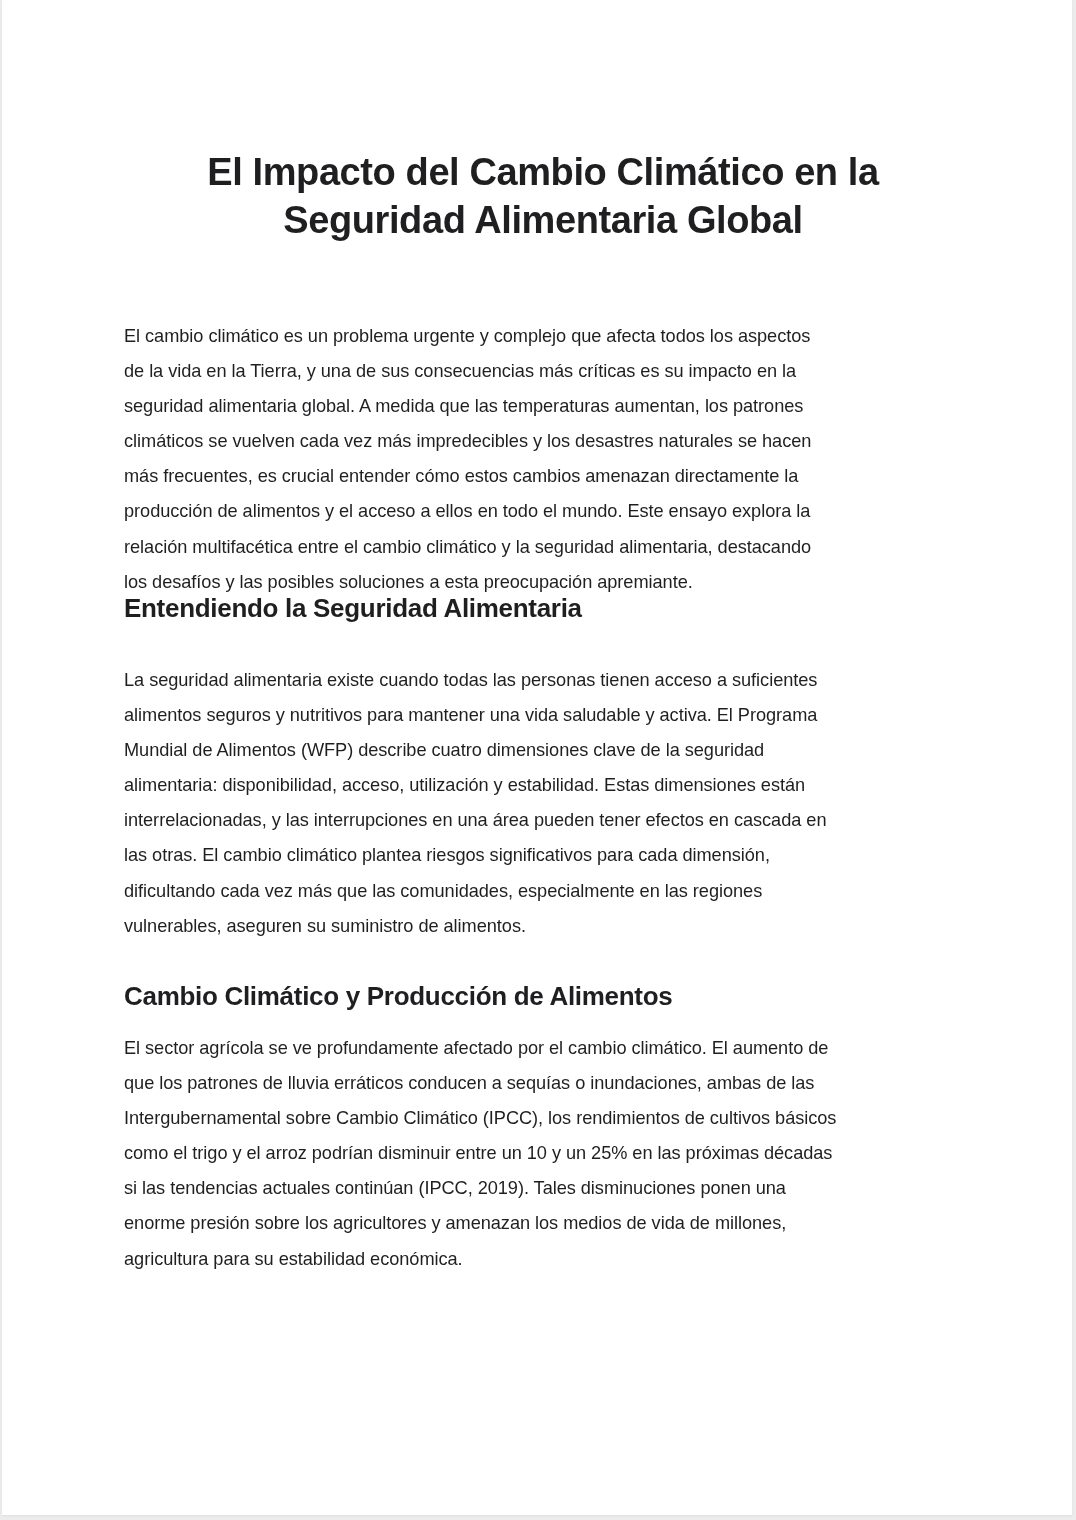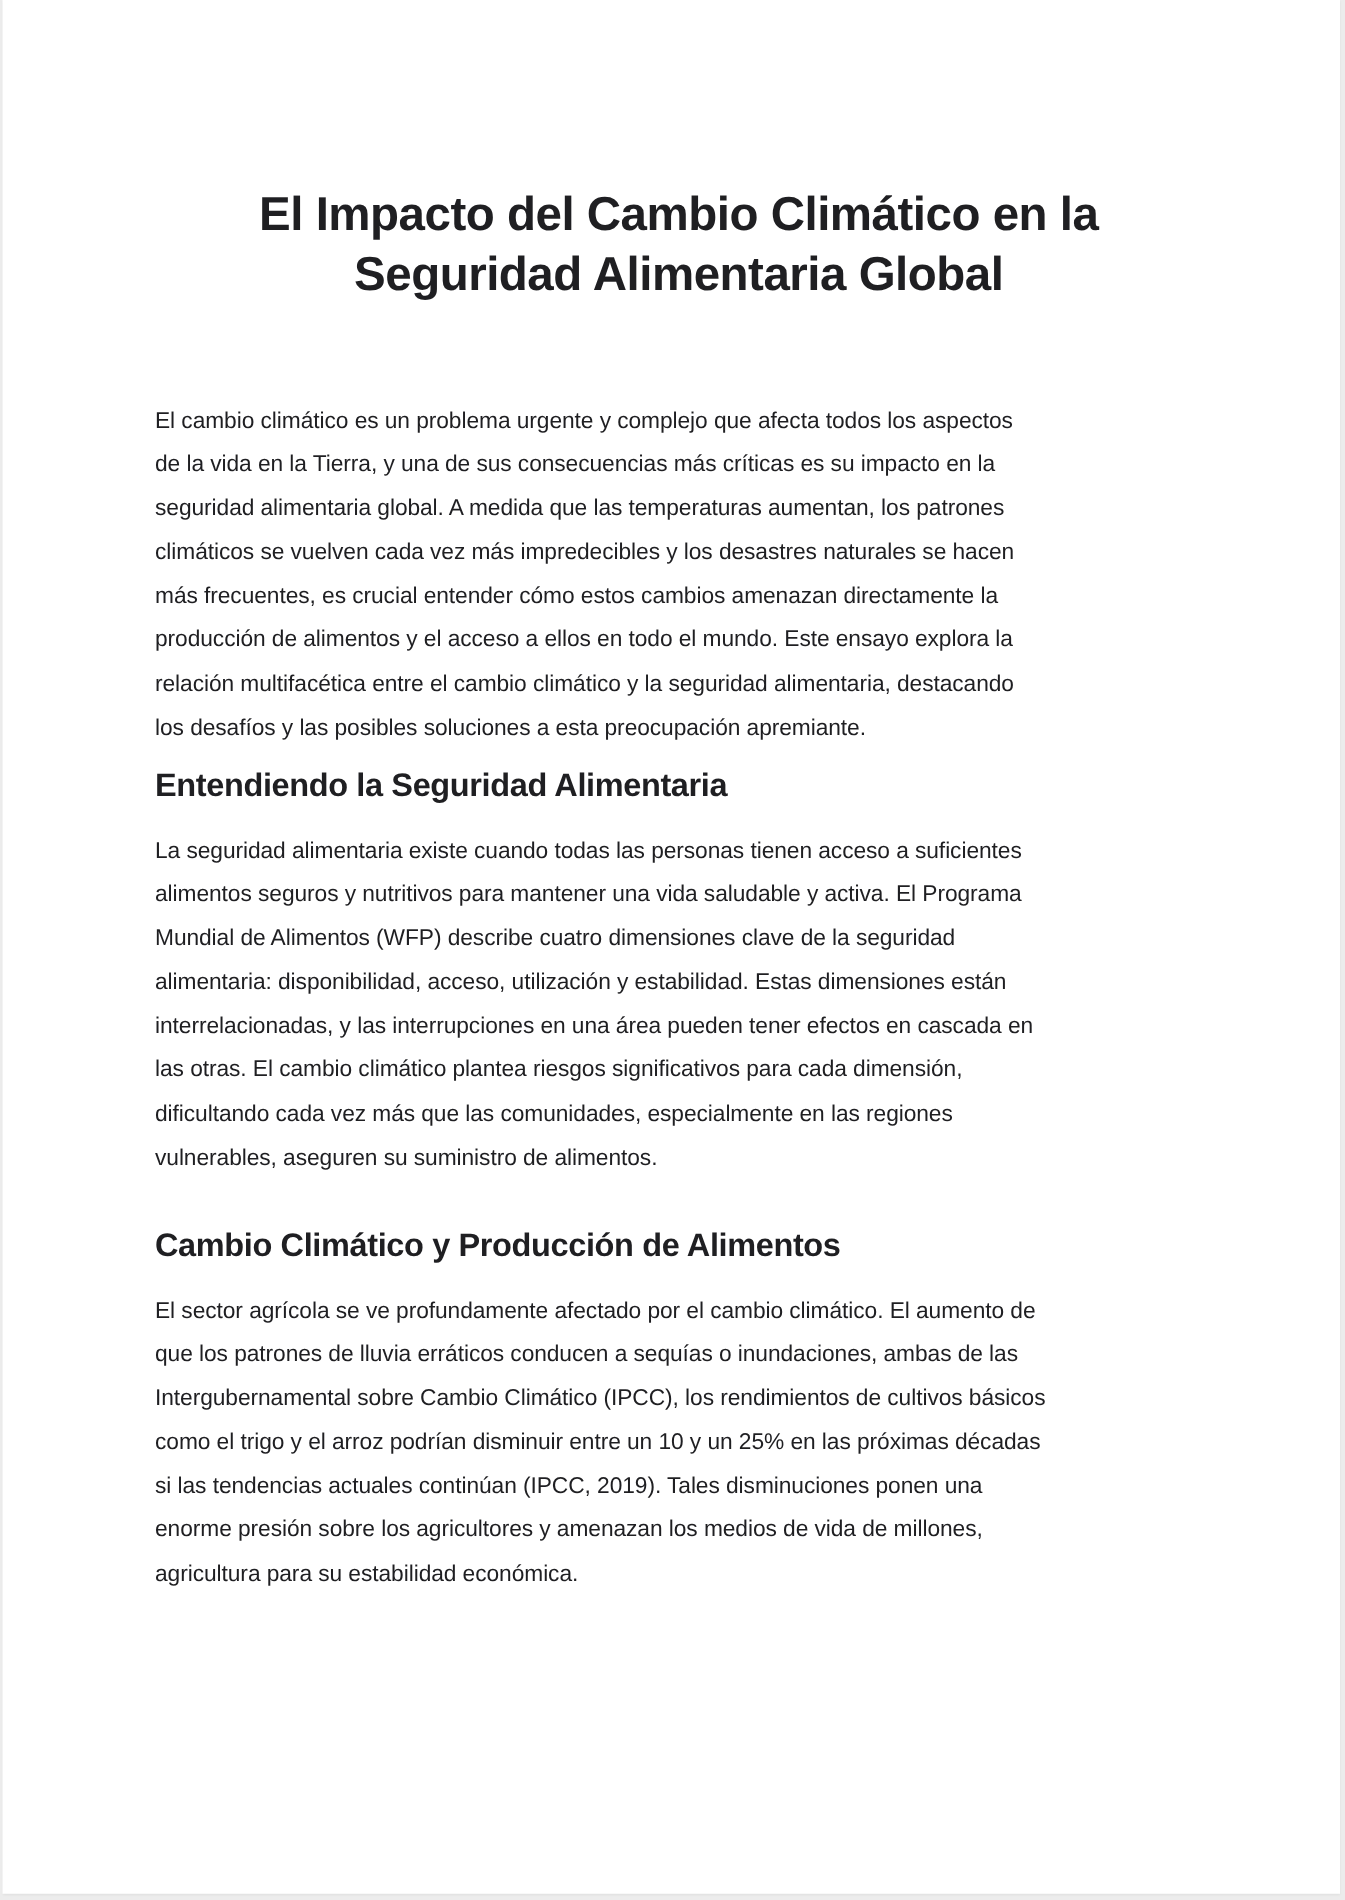--- a/index.html
+++ b/index.html
@@ -86,21 +86,21 @@
         <span class="line">de la vida en la Tierra, y una de sus consecuencias más críticas es su impacto en la</span>
         <span class="line">seguridad alimentaria global. A medida que las temperaturas aumentan, los patrones</span>
         <span class="line">climáticos se vuelven cada vez más impredecibles y los desastres naturales se hacen</span>
         <span class="line">más frecuentes, es crucial entender cómo estos cambios amenazan directamente la</span>
         <span class="line">producción de alimentos y el acceso a ellos en todo el mundo. Este ensayo explora la</span>
         <span class="line">relación multifacética entre el cambio climático y la seguridad alimentaria, destacando</span>
         <span class="line">los desafíos y las posibles soluciones a esta preocupación apremiante.</span>
       </p>
     </div>
 
-    <div class="section" style="top:610px;">
+    <div class="section" style="top:590px;">
       <h2 class="heading">Entendiendo la Seguridad Alimentaria</h2>
     </div>
     <div class="section" style="top:663px;">
       <p class="para">
         <span class="line">La seguridad alimentaria existe cuando todas las personas tienen acceso a suficientes</span>
         <span class="line">alimentos seguros y nutritivos para mantener una vida saludable y activa. El Programa</span>
         <span class="line">Mundial de Alimentos (WFP) describe cuatro dimensiones clave de la seguridad</span>
         <span class="line">alimentaria: disponibilidad, acceso, utilización y estabilidad. Estas dimensiones están</span>
         <span class="line">interrelacionadas, y las interrupciones en una área pueden tener efectos en cascada en</span>
         <span class="line">las otras. El cambio climático plantea riesgos significativos para cada dimensión,</span>

